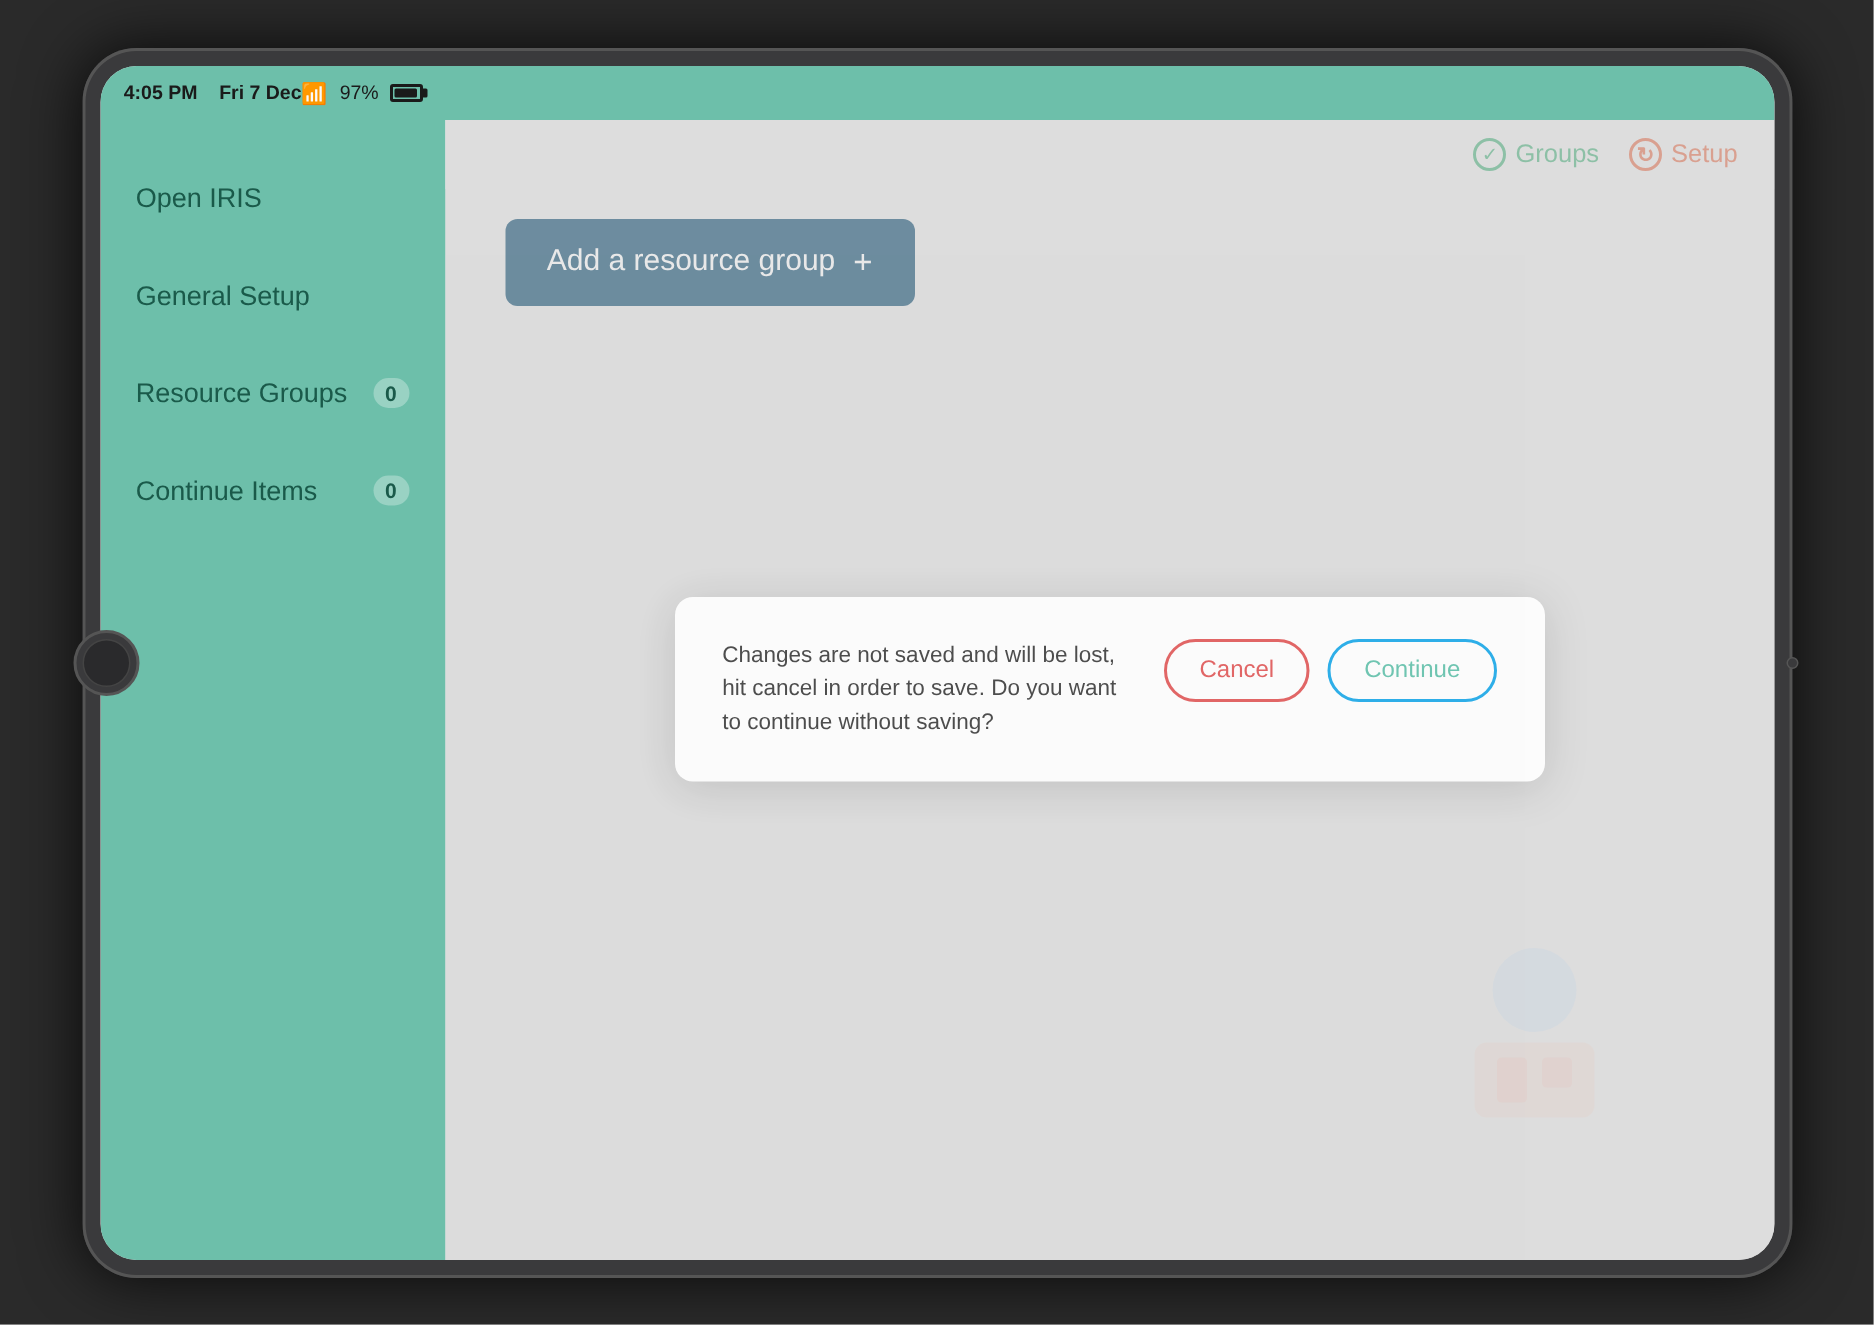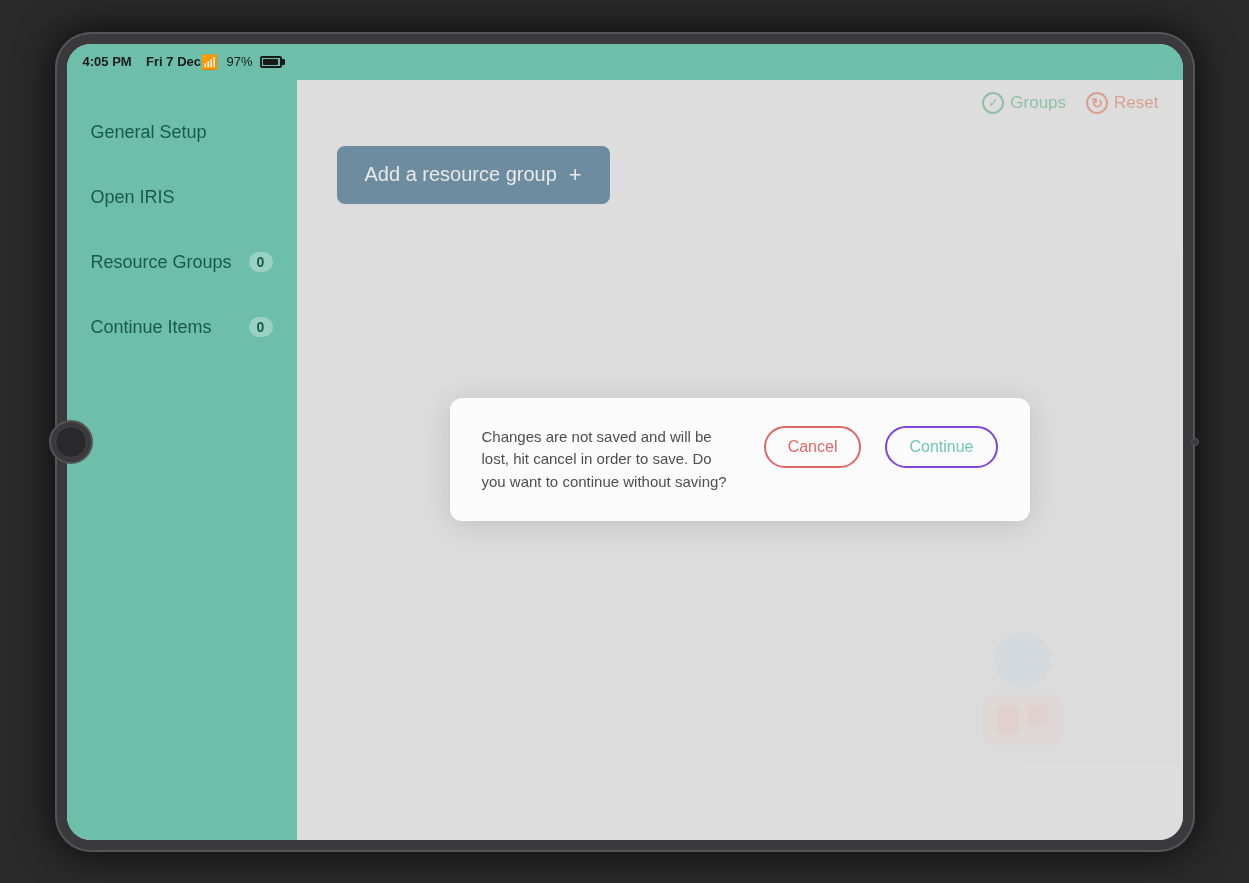--- a/index.html
+++ b/index.html
@@ -319,39 +319,39 @@
 
     .dialog-message {
       font-size: 15px;
       color: #333;
       line-height: 1.5;
       flex: 1;
     }
 
     .dialog-actions {
       display: flex;
-      gap: 24px;
+      gap: 12px;
       flex-shrink: 0;
     }
 
     .dialog-cancel-btn {
       padding: 10px 22px;
       border-radius: 22px;
       border: 2px solid #e05050;
       background: transparent;
       color: #e05050;
       font-size: 16px;
       font-weight: 500;
       cursor: pointer;
     }
 
     .dialog-continue-btn {
       padding: 10px 22px;
       border-radius: 22px;
-      border: 2px solid #6d28d9;
+      border: 2px solid #0ea5e9;
       background: transparent;
       color: #5bbfa8;
       font-size: 16px;
       font-weight: 500;
       cursor: pointer;
     }
   </style>
 </head>
 <body>
 
@@ -378,24 +378,24 @@
           <div class="battery-fill"></div>
         </div>
       </div>
     </div>
 
     <div class="app-body">
 
       <div class="sidebar">
         <div class="sidebar-nav">
           <div class="sidebar-item">
-            <span>General Setup</span>
+            <span>Open IRIS</span>
           </div>
           <div class="sidebar-item">
-            <span>Open IRIS</span>
+            <span>General Setup</span>
           </div>
           <div class="sidebar-item">
             <span>Resource Groups</span>
             <span class="badge">0</span>
           </div>
           <div class="sidebar-item">
             <span>Continue Items</span>
             <span class="badge">0</span>
           </div>
         </div>
@@ -403,21 +403,21 @@
 
       <div class="main-content">
 
         <div class="toolbar">
           <button class="toolbar-btn finish">
             <div class="finish-circle">✓</div>
             <span>Groups</span>
           </button>
           <button class="toolbar-btn reset">
             <div class="reset-circle">↻</div>
-            <span>Reset</span>
+            <span>Setup</span>
           </button>
         </div>
 
         <div class="content-area">
           <button class="add-resource-btn">
             <span>Add a resource group</span>
             <span class="plus-icon">+</span>
           </button>
         </div>
 

